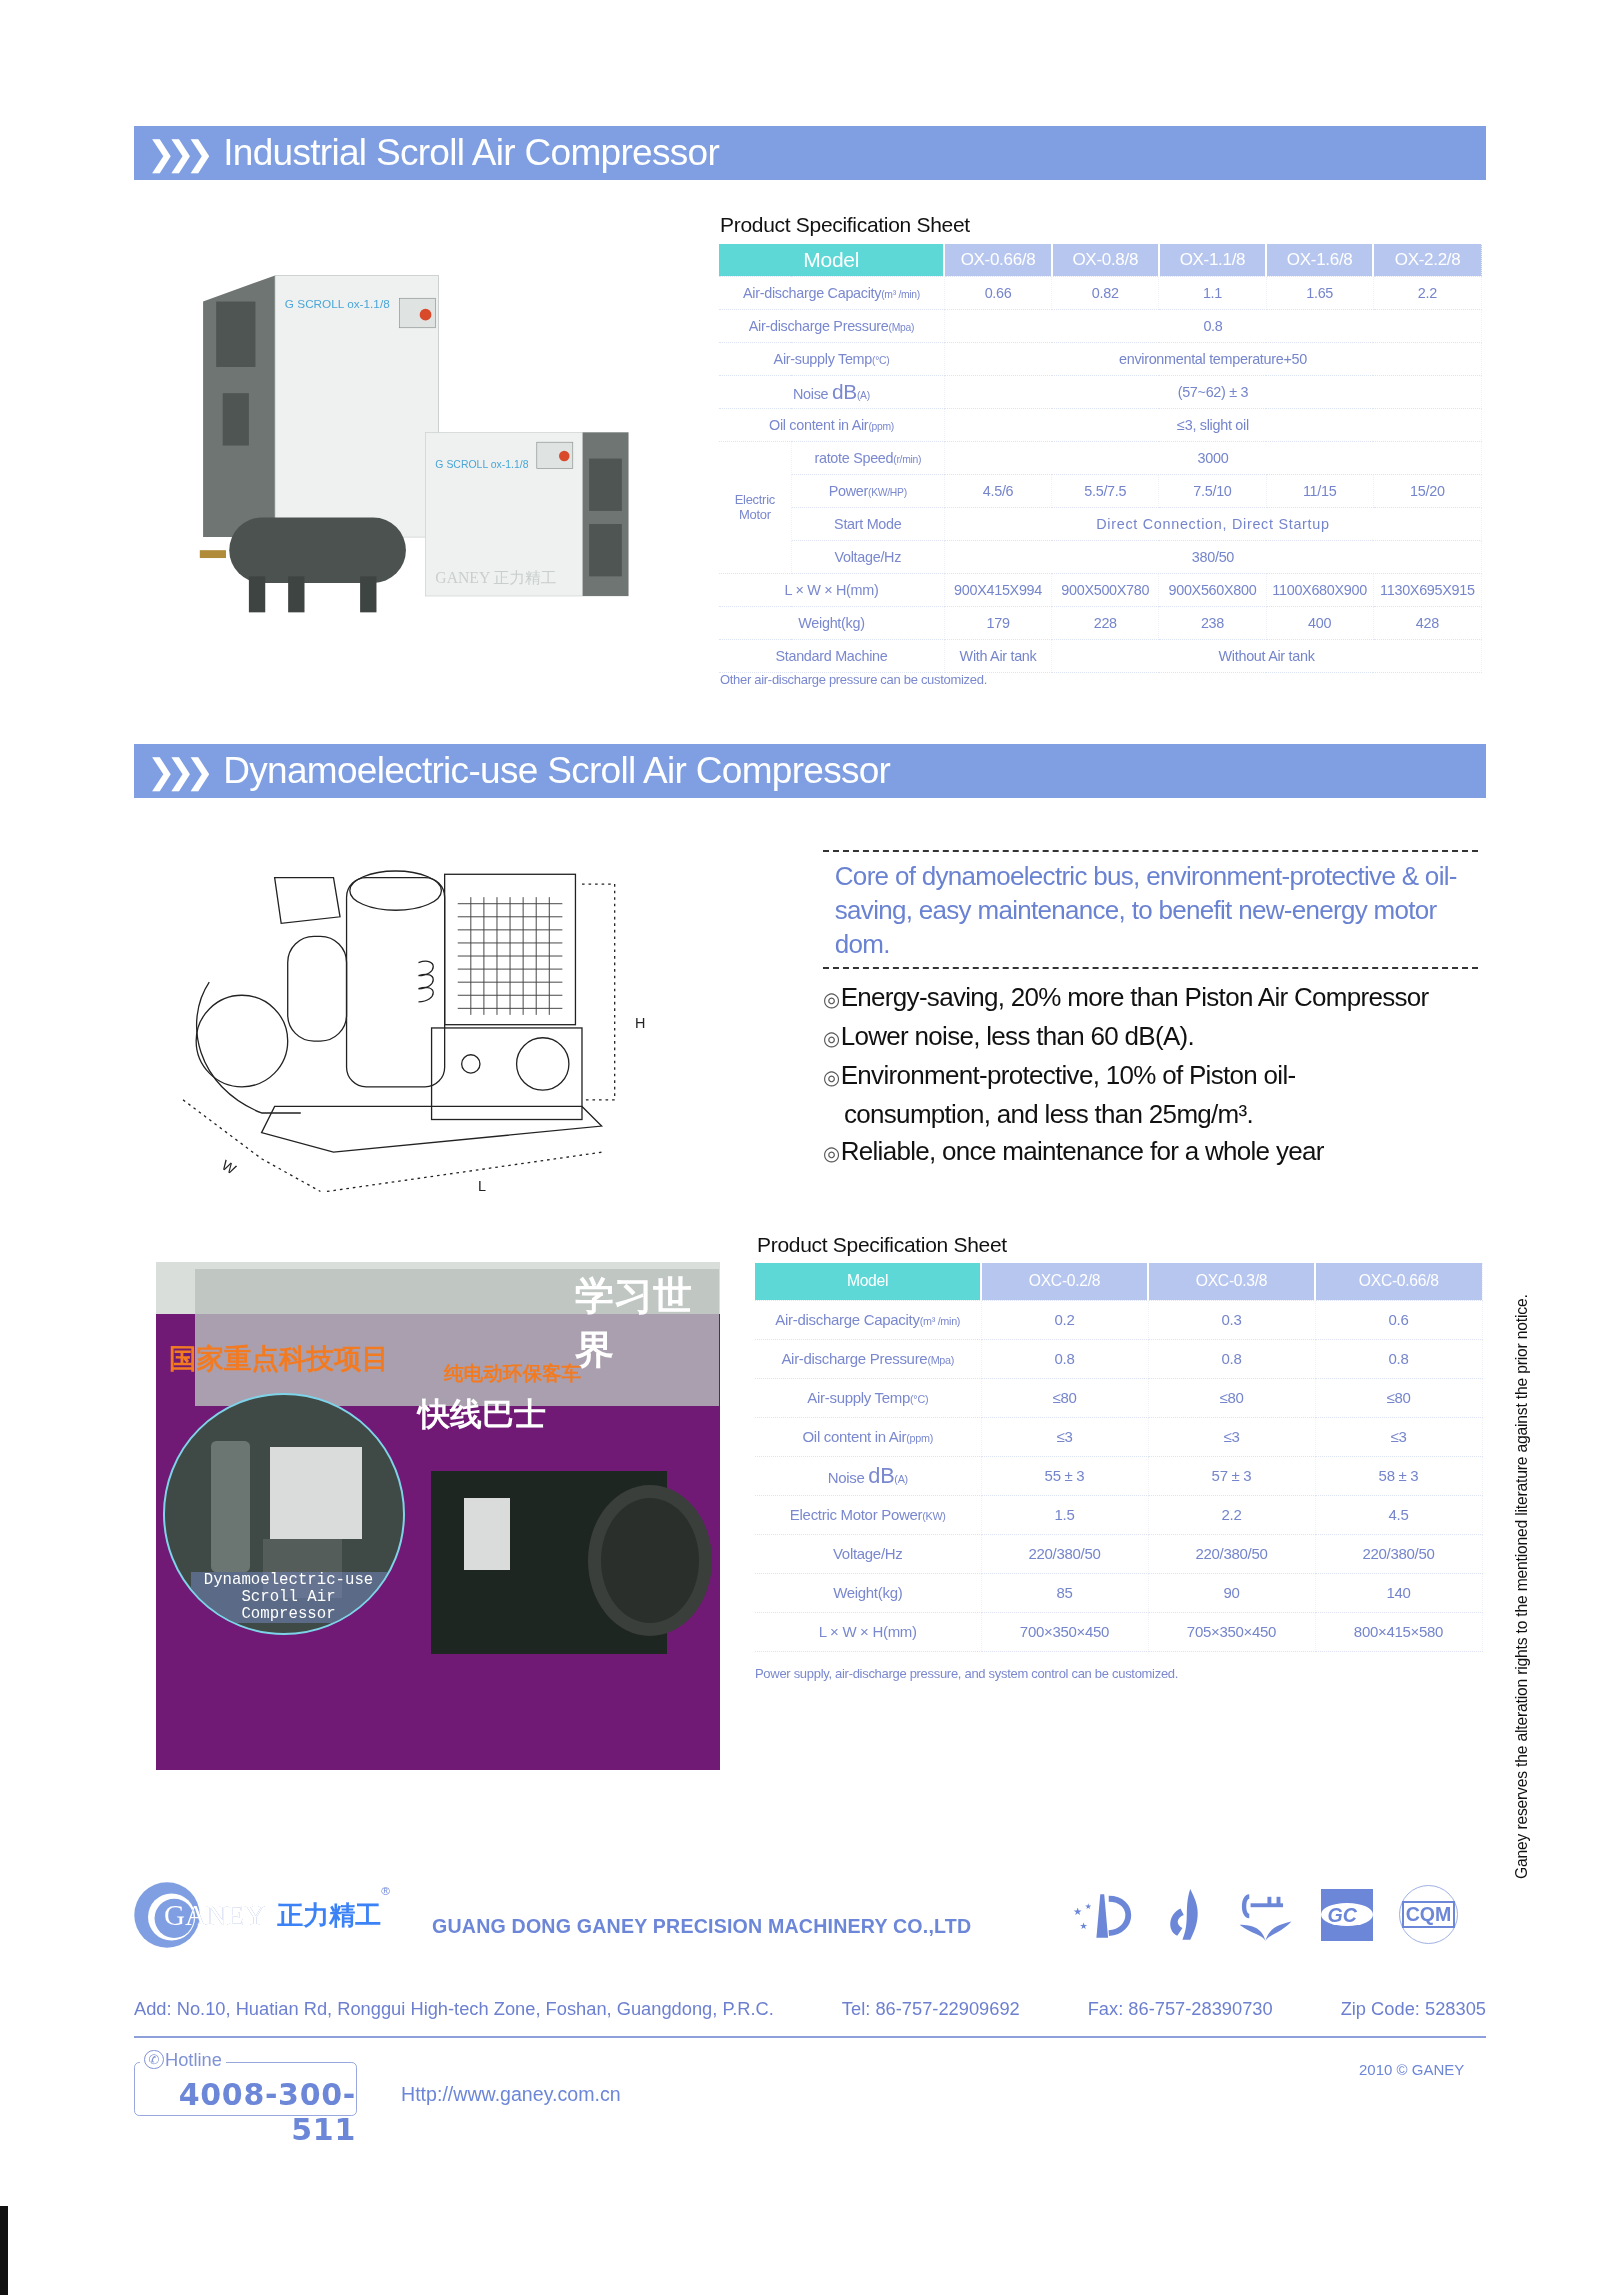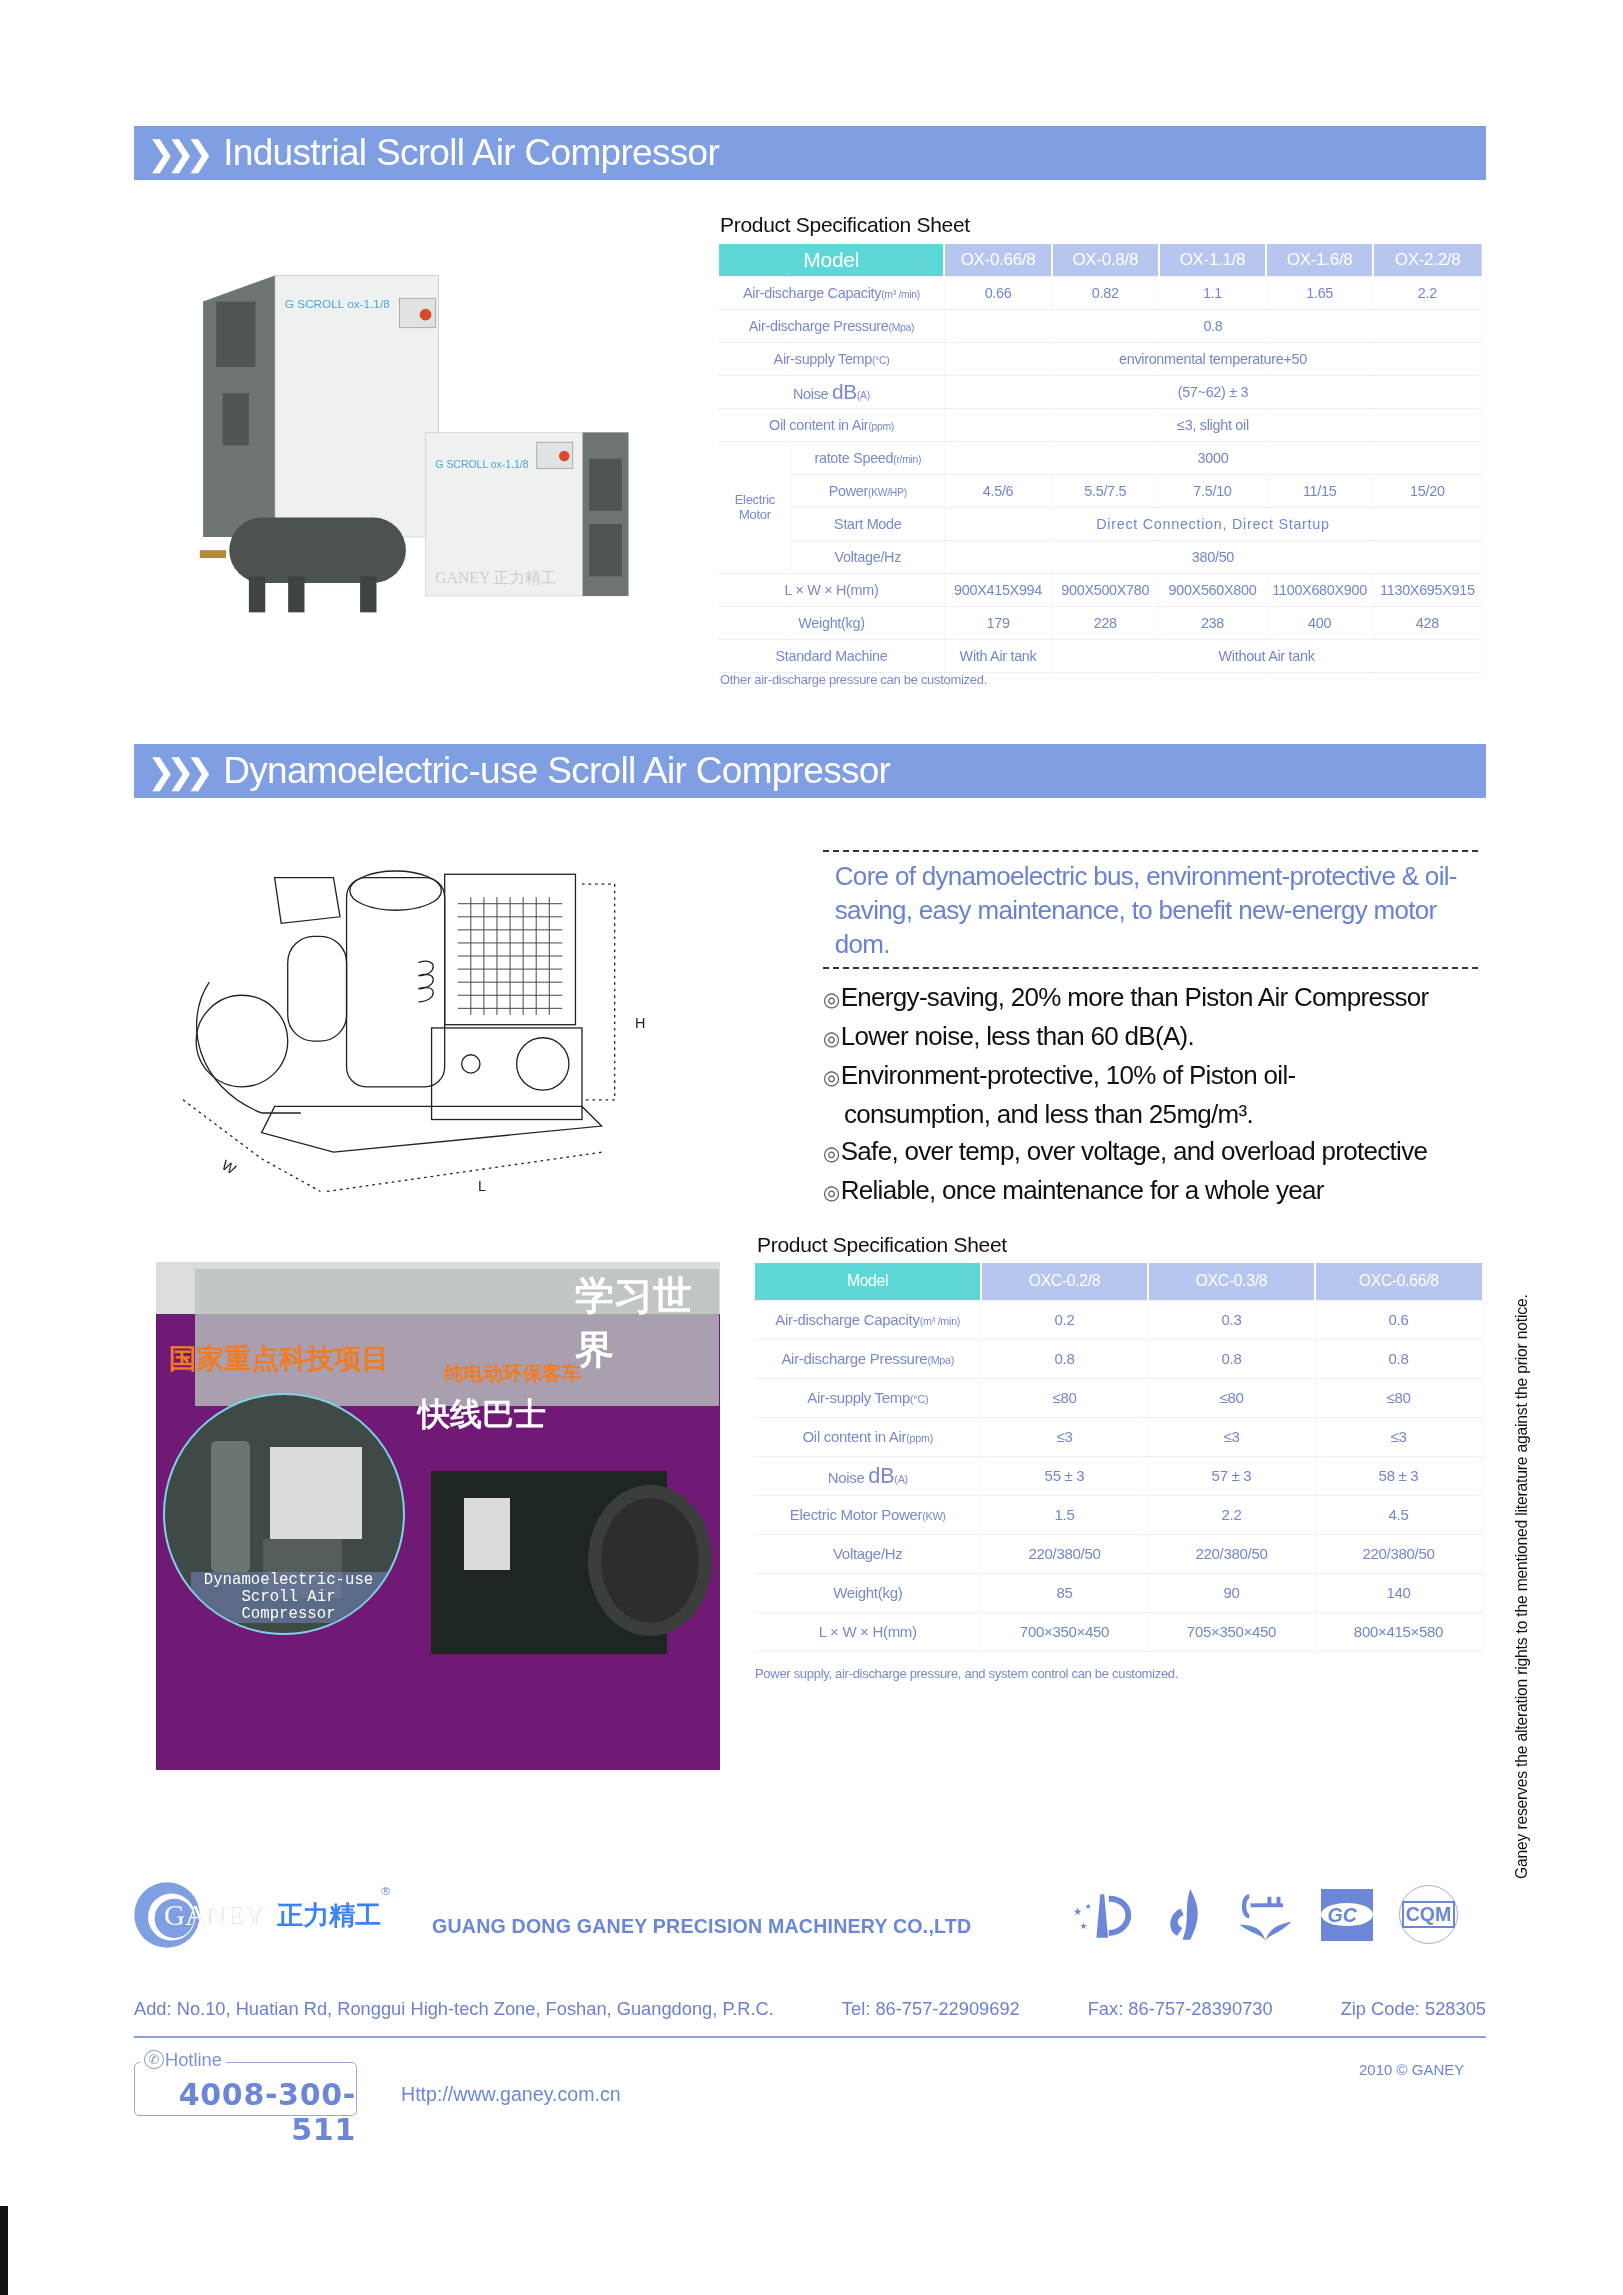--- a/index.html
+++ b/index.html
@@ -229,21 +229,20 @@
   <span style="position:absolute;left:308px;top:327px;font-size:14.4px;color:#222;">L</span>
 </div>
 
 <div class="dyn-intro">Core of dynamoelectric bus, environment-protective &amp; oil-saving, easy maintenance, to benefit new-energy motor dom.</div>
 
 <ul class="features">
   <li><span class="bullet">◎</span><span>Energy-saving, 20% more than Piston Air Compressor</span></li>
   <li><span class="bullet">◎</span><span>Lower noise, less than 60 dB(A).</span></li>
   <li><span class="bullet">◎</span><span>Environment-protective, 10% of Piston oil-</span></li>
   <li><span class="cont">consumption, and less than 25mg/m³.</span></li>
-  <li><span class="bullet">◎</span><span>Safe, over temp, over voltage, and overload protective</span></li>
   <li><span class="bullet">◎</span><span>Reliable, once maintenance for a whole year</span></li>
 </ul>
 
 <div class="img-box" style="left:156px;top:1262px;width:564px;height:508px;overflow:hidden;background:#701a75;">
   <div style="position:absolute;left:0;top:0;width:564px;height:52px;background:#d9dedb;"></div>
   <div style="position:absolute;left:39px;top:6.5px;width:524px;height:137px;background:#b9c0bd;opacity:0.8;"></div>
   <div style="position:absolute;left:419px;top:6.5px;font-size:39px;color:#fff;font-family:'DejaVu Sans',sans-serif;font-weight:bold;">学习世界</div>
   <div style="position:absolute;left:13px;top:79px;font-size:27.5px;color:#f27b22;font-family:'DejaVu Sans',sans-serif;font-weight:bold;">国家重点科技项目</div>
   <div style="position:absolute;left:288px;top:98px;font-size:19.6px;color:#f27b22;font-family:'DejaVu Sans',sans-serif;font-weight:bold;">纯电动环保客车</div>
   <div style="position:absolute;left:262px;top:131px;font-size:32px;color:#fff;font-family:'DejaVu Sans',sans-serif;font-weight:bold;">快线巴士</div>

